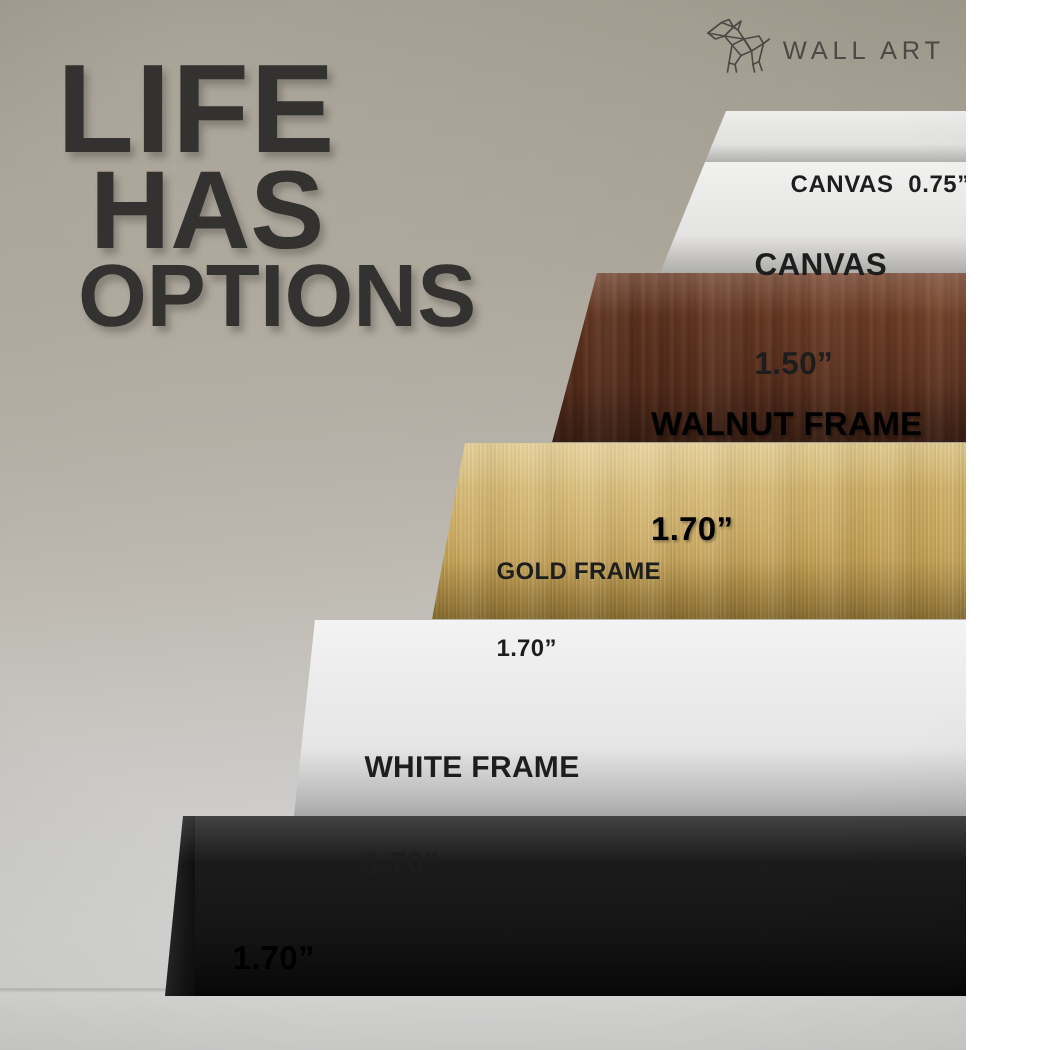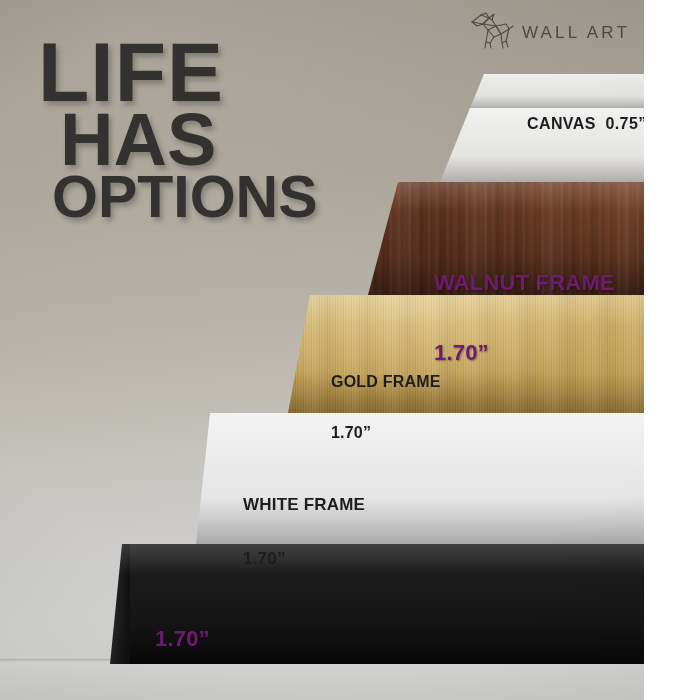--- a/index.html
+++ b/index.html
@@ -231,21 +231,21 @@
       linear-gradient(180deg, #1e1e1e 0%, #1a1a1a 34%, #141414 68%, #0c0c0c 94%, #070707 100%);
   }
   #slab-black .bevel {
     position: absolute;
     left: 0; top: 0; bottom: 0; width: 20px;
     background: linear-gradient(90deg, #2b2b2b 0%, #161616 70%, #101010 100%);
   }
 
   
   .lab-dark  { color: #1d1d1d; }
-  .lab-light { color: #701a75; }
+  .lab-light { color: #000000; }
   .lab-soft-shadow { text-shadow: 1px 1px 2px rgba(0,0,0,0.35); }
 </style>
 </head>
 <body>
 
 <div id="scene">
 
   <div class="wall"></div>
   <div class="floor"></div>
   <div class="floor-seam"></div>
@@ -286,20 +286,24 @@
   </div>
   <div class="slab-label lab-dark" style="left:527px; top:82px; font-size:16px; letter-spacing:0.4px;">
     <div>CANVAS  0.75”</div>
   </div>
 
   <div class="slab" id="slab-canvas150">
     <div class="slab-face"></div>
     <div class="shade-top"></div>
     <div class="shade-bottom"></div>
   </div>
+  <div class="slab-label lab-dark" style="left:503px; top:121px; font-size:21px; letter-spacing:0.2px;">
+    <div>CANVAS</div>
+    <div>1.50”</div>
+  </div>
 
   <div class="slab" id="slab-walnut">
     <div class="slab-face"></div>
     <div class="wood-highlight"></div>
     <div class="shade-top"></div>
     <div class="shade-bottom"></div>
   </div>
   <div class="slab-label lab-light lab-soft-shadow" style="left:434px; top:224px; font-size:22px; letter-spacing:0.2px;">
     <div>WALNUT FRAME</div>
     <div>1.70”</div>
@@ -314,21 +318,21 @@
   <div class="slab-label lab-dark" style="left:331px; top:340px; font-size:16px; letter-spacing:0.2px;">
     <div>GOLD FRAME</div>
     <div>1.70”</div>
   </div>
 
   <div class="slab" id="slab-white">
     <div class="slab-face"></div>
     <div class="shade-top"></div>
     <div class="shade-bottom"></div>
   </div>
-  <div class="slab-label lab-dark" style="left:243px; top:460px; font-size:17px; letter-spacing:0.2px;">
+  <div class="slab-label lab-dark" style="left:243px; top:460px; font-size:20px; letter-spacing:0.2px;">
     <div>WHITE FRAME</div>
     <div>1.70”</div>
   </div>
 
   <div class="slab" id="slab-black">
     <div class="slab-face"></div>
     <div class="bevel"></div>
     <div class="shade-top"></div>
     <div class="shade-bottom"></div>
   </div>

